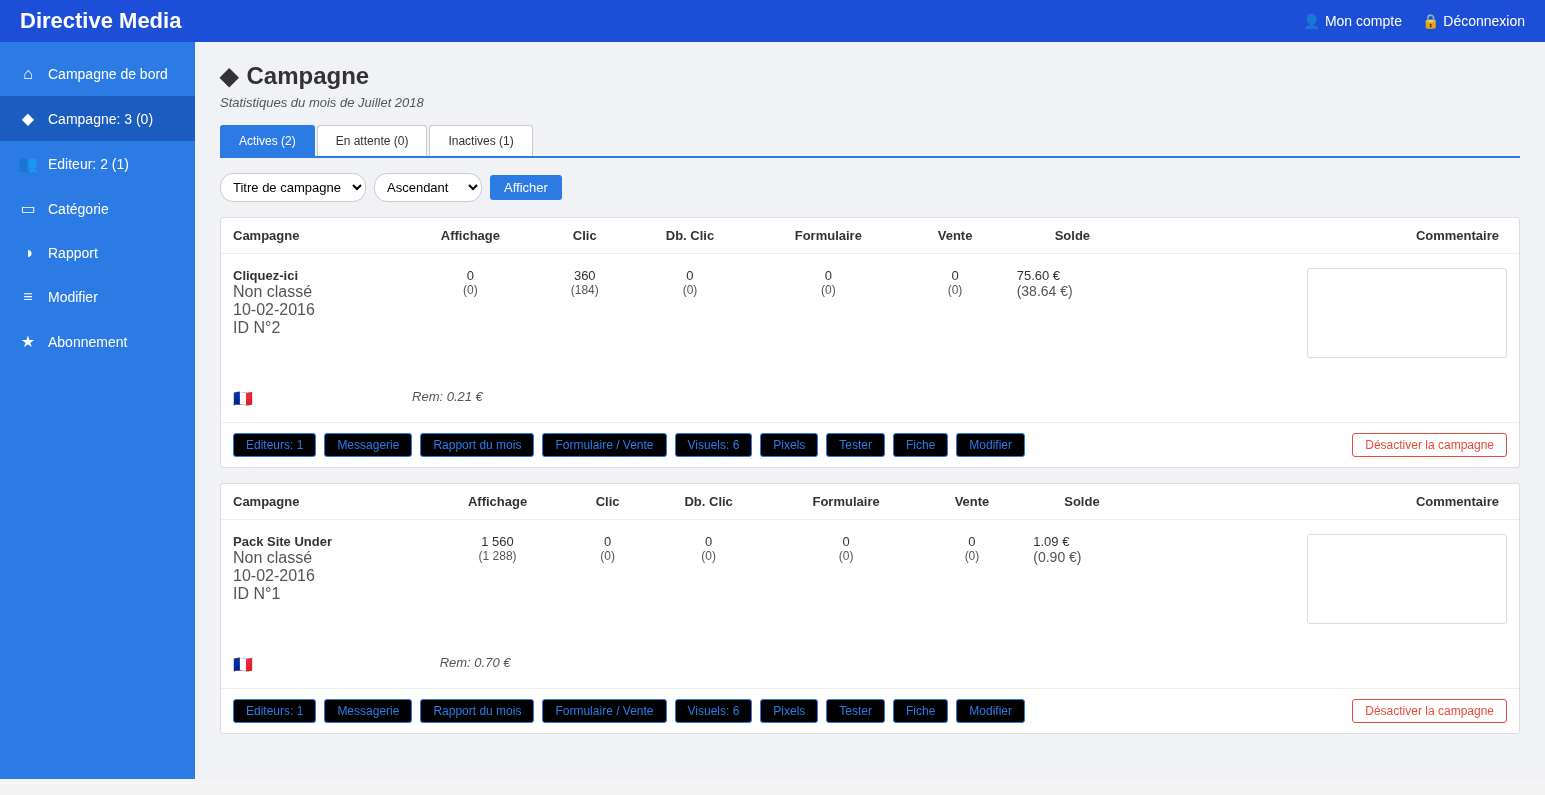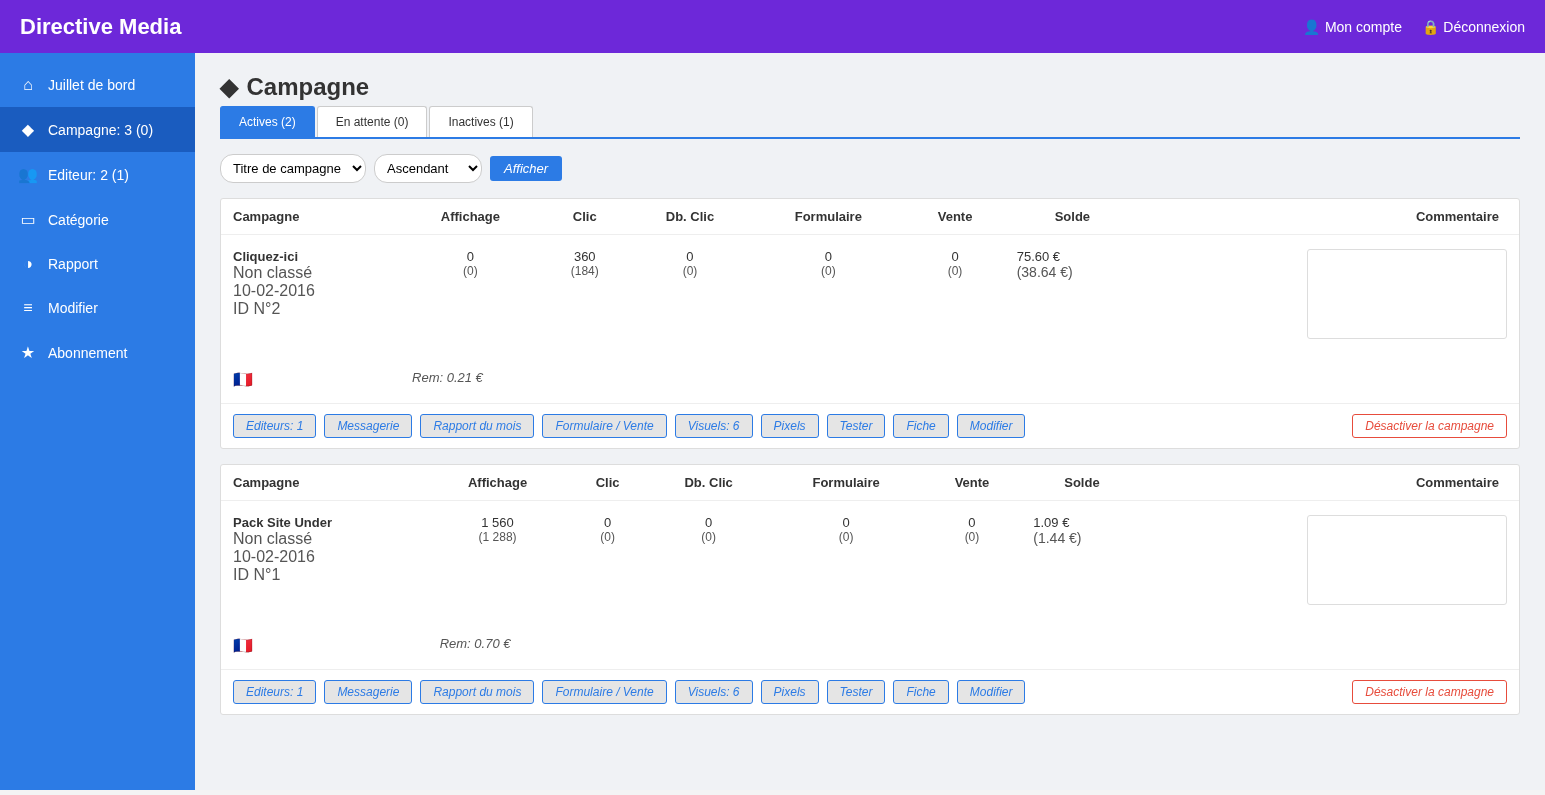--- a/index.html
+++ b/index.html
@@ -1,26 +1,26 @@
 <!DOCTYPE html>
 <html><head>
   <meta charset="utf-8">
   <style>
     * { box-sizing: border-box; margin: 0; padding: 0; }
     body { font-family: Arial, sans-serif; font-size: 13px; background: #f4f4f4; color: #333; }
 
     
     .topnav {
-      background: #6d28d9;
+      background: #1d4ed8;
       color: #fff;
       display: flex;
       align-items: center;
       justify-content: space-between;
       padding: 0 20px;
-      height: 53px;
+      height: 42px;
     }
     .topnav-brand {
       font-size: 22px;
       font-weight: bold;
       color: #fff;
     }
     .topnav-right {
       display: flex;
       gap: 20px;
       align-items: center;
@@ -179,24 +179,23 @@
       flex-wrap: wrap;
       align-items: center;
       border-top: 1px solid #eee;
     }
     .btn {
       padding: 4px 12px;
       border-radius: 3px;
       cursor: pointer;
       font-size: 12px;
       border: 1px solid;
-      font-style: italic;
     }
     .btn-default {
-      background: #e5e5e5;
+      background: #000000;
       color: #2c7be5;
       border-color: #2c7be5;
     }
     .btn-danger {
       background: #fff;
       color: #e74c3c;
       border-color: #e74c3c;
     }
     .btn-spacer {
       flex: 1;
@@ -243,21 +242,21 @@
       <span>Déconnexion</span>
     </a>
   </div>
 </div>
 
 <div class="layout">
 
   <div class="sidebar">
     <div class="sidebar-item">
       <span class="icon">⌂</span>
-      <span>Juillet de bord</span>
+      <span>Campagne de bord</span>
     </div>
     <div class="sidebar-item active">
       <span class="icon">◆</span>
       <span>Campagne: 3 (0)</span>
     </div>
     <div class="sidebar-item">
       <span class="icon">👥</span>
       <span>Editeur: 2 (1)</span>
     </div>
     <div class="sidebar-item">
@@ -277,20 +276,21 @@
       <span>Abonnement</span>
     </div>
   </div>
 
   <div class="main">
 
     <div class="page-title">
       <span>◆</span>
       <span>Campagne</span>
     </div>
+    <div class="page-subtitle">Statistiques du mois de Juillet 2018</div>
 
     <div class="tabs">
       <div class="tab active">Actives (2)</div>
       <div class="tab">En attente (0)</div>
       <div class="tab">Inactives (1)</div>
     </div>
 
     <div class="filter-row">
       <select>
         <option>Titre de campagne</option>
@@ -416,21 +416,21 @@
             <td>
               <div class="num-val">0</div>
               <div class="num-sub">(0)</div>
             </td>
             <td>
               <div class="num-val">0</div>
               <div class="num-sub">(0)</div>
             </td>
             <td>
               <div class="solde-val">1.09 €</div>
-              <div class="solde-sub">(1.44 €)</div>
+              <div class="solde-sub">(0.90 €)</div>
             </td>
             <td style="text-align:right; vertical-align:top">
               <textarea class="comment-box" style=""></textarea>
             </td>
           </tr>
           <tr>
             <td>
               <span class="flag">🇫🇷</span>
             </td>
             <td colspan="7">

